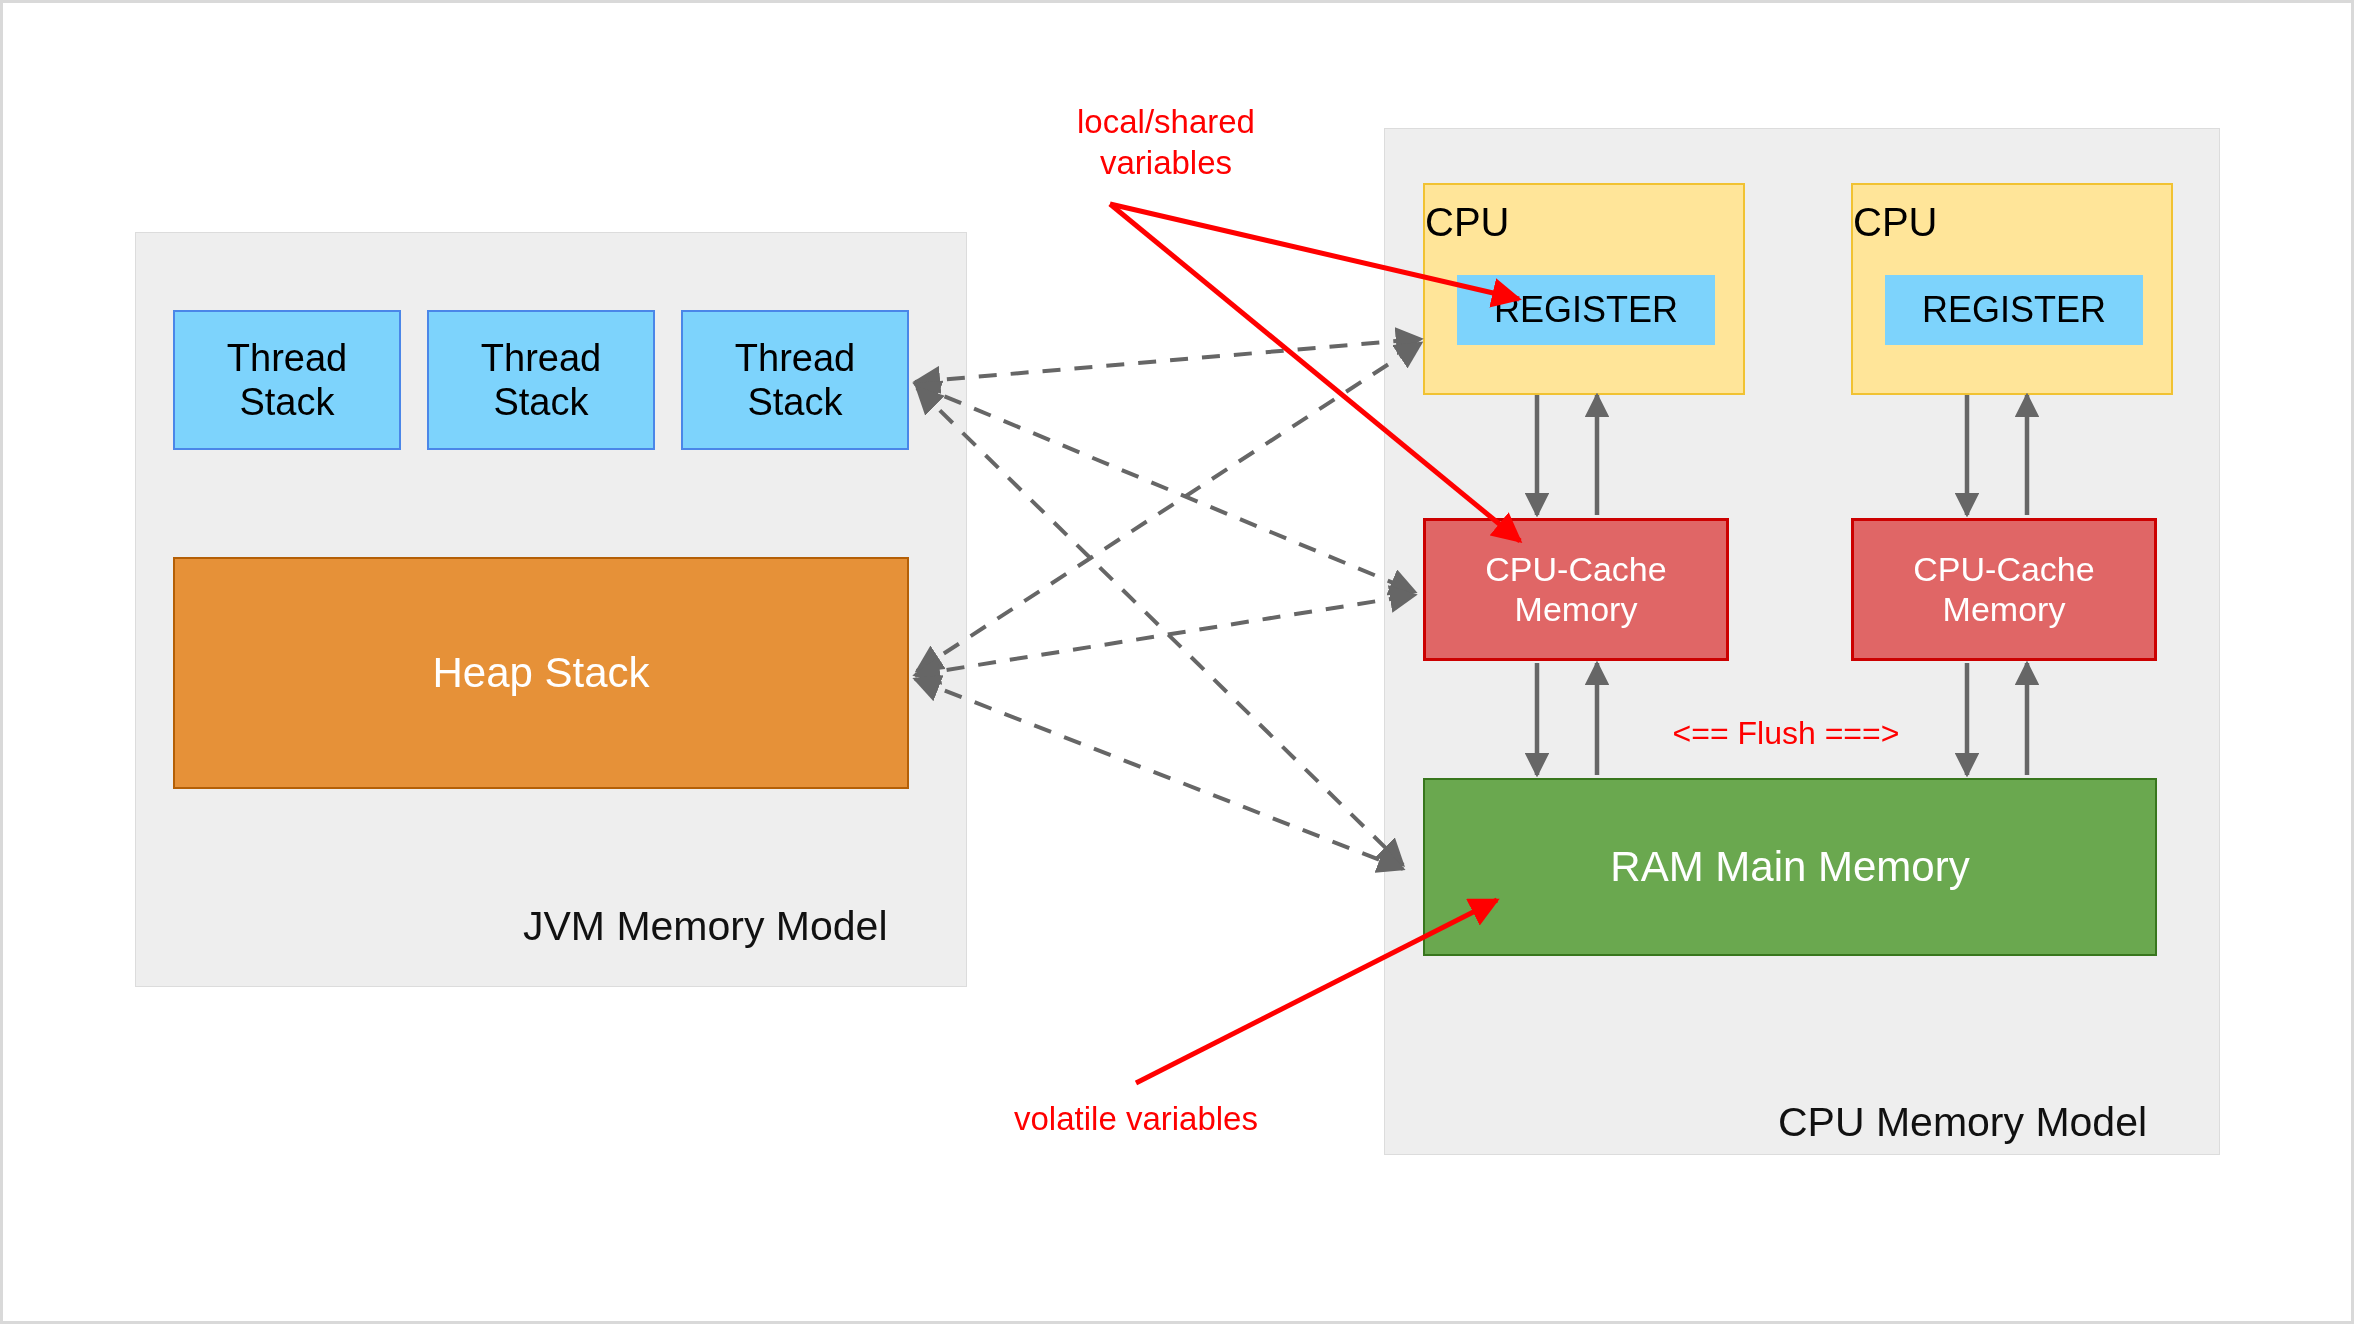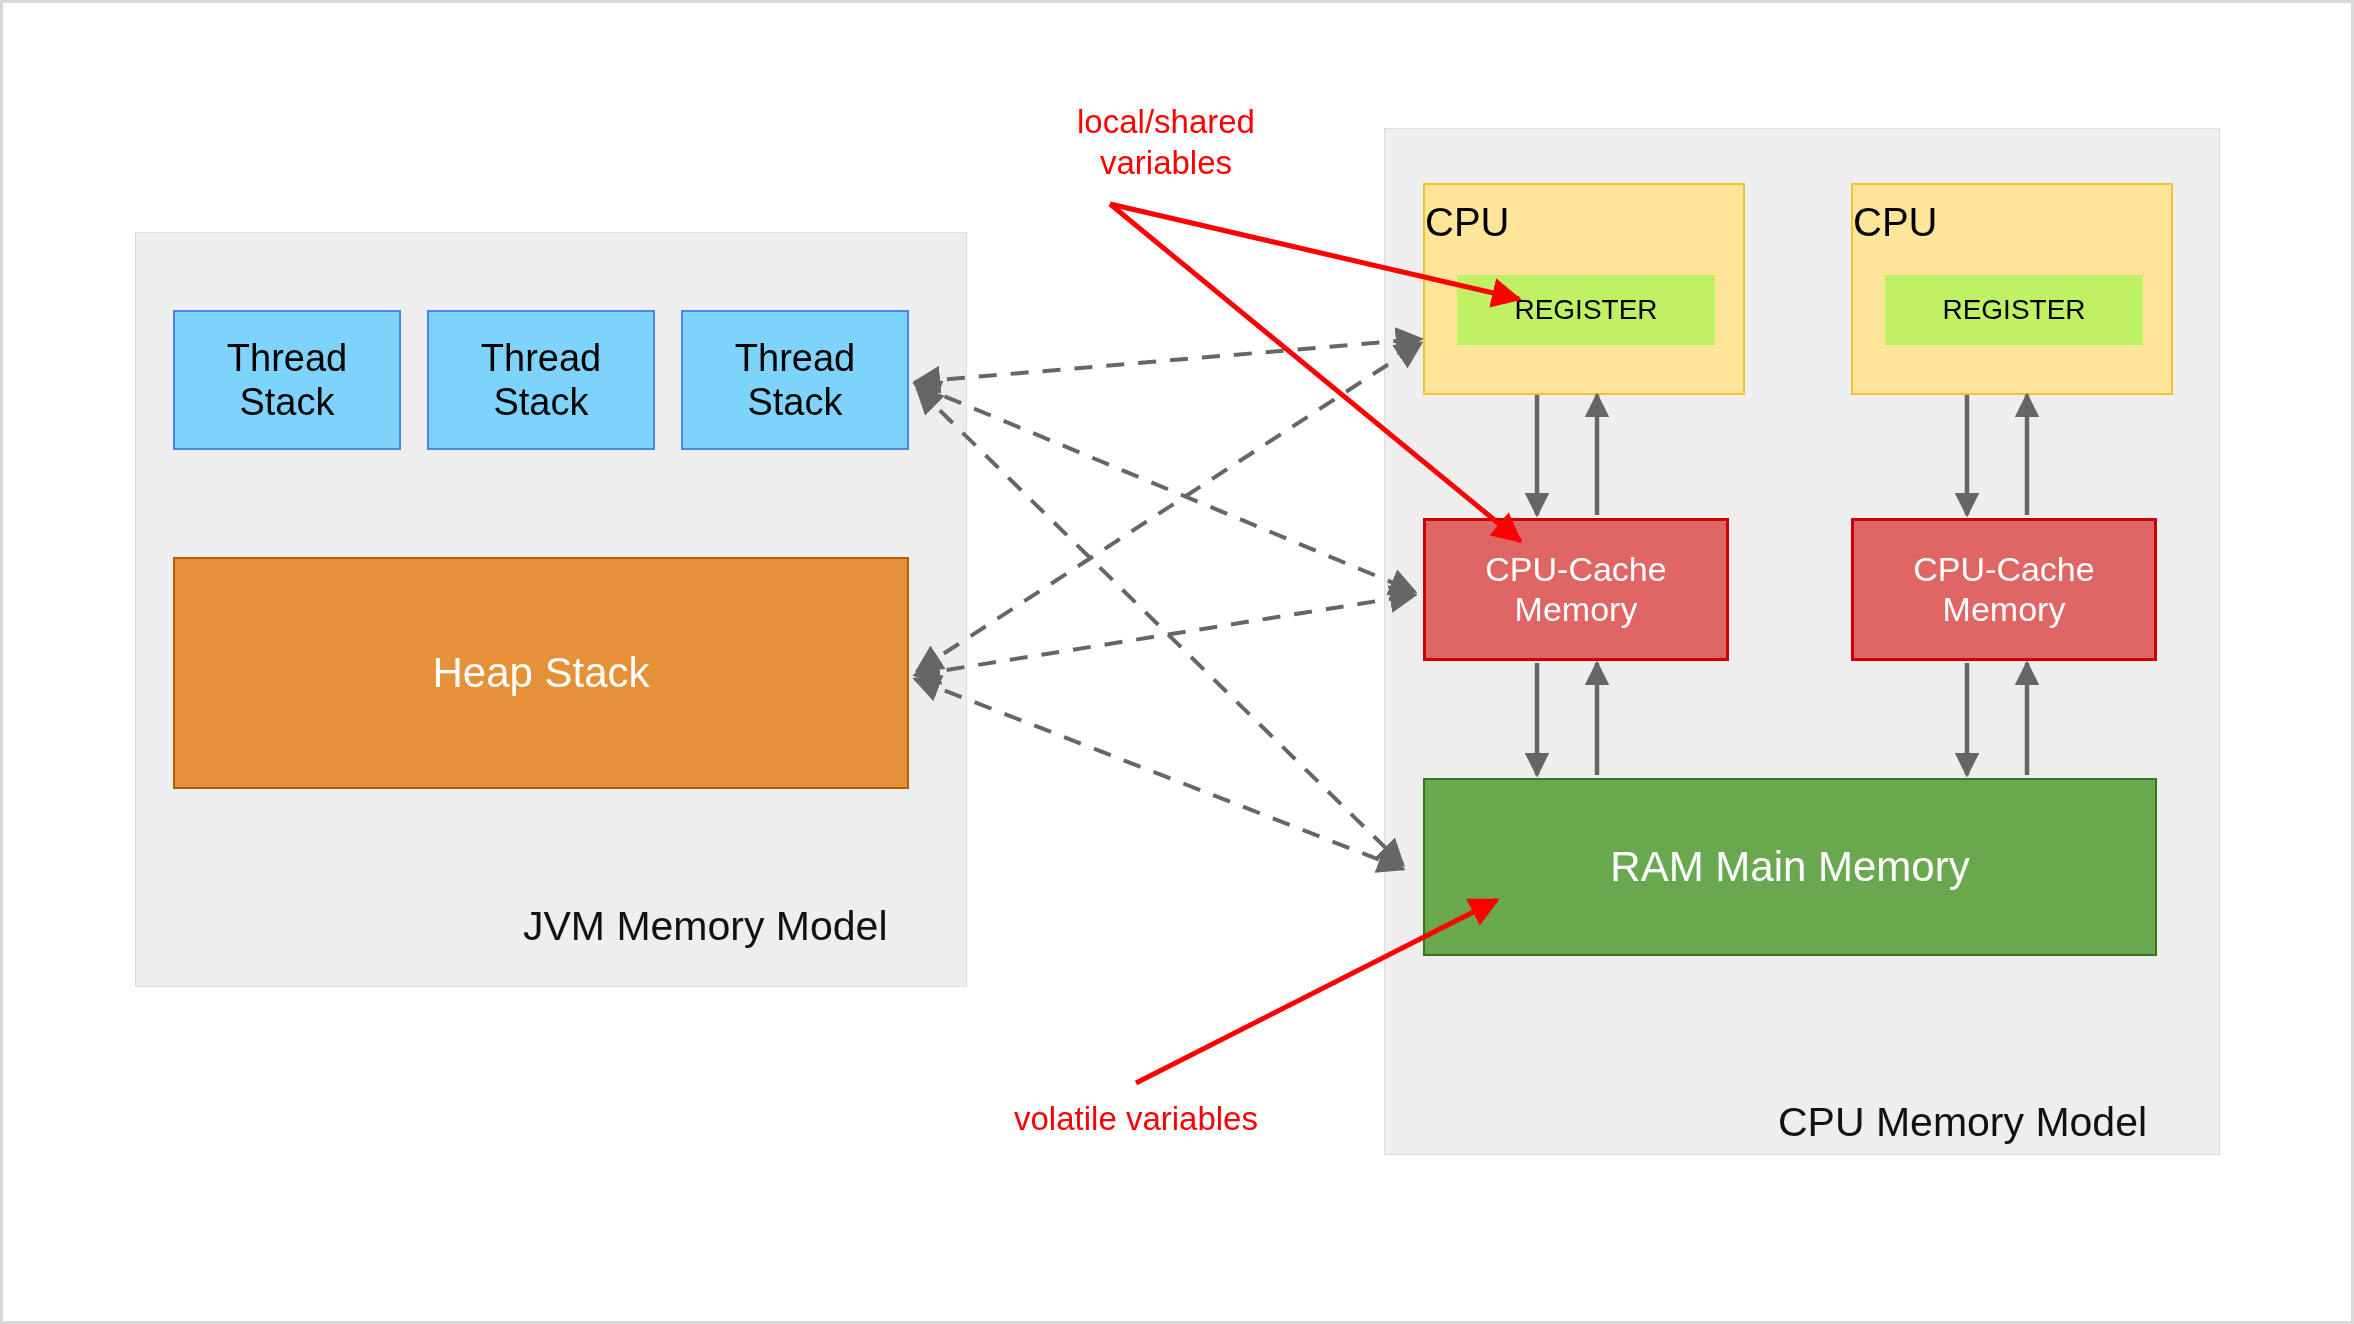--- a/index.html
+++ b/index.html
@@ -95,26 +95,26 @@
     text-align: left;
     color: #000000;
     font-size: 40px;
   }
   .register-box {
     position: absolute;
     left: 32px;
     top: 90px;
     width: 258px;
     height: 70px;
-    background: #bef264;
+    background: #7dd3fc;
     display: flex;
     align-items: center;
     justify-content: center;
     color: #000000;
-    font-size: 28px;
+    font-size: 36px;
   }
 
   .cache-box {
     background: #e06666;
     border: 3px solid #cc0000;
     color: #ffffff;
     font-size: 34px;
     top: 515px;
     width: 306px;
     height: 143px;
@@ -209,20 +209,21 @@
 
   <div class="box" id="ram-box">
     <span>RAM Main Memory</span>
   </div>
 
   <div class="group-title" id="cpu-title">CPU Memory Model</div>
 
   <div class="red-label" id="label-local-shared" style="white-space: pre-line;">local/shared
 variables</div>
   <div class="red-label" id="label-volatile">volatile variables</div>
+  <div class="red-label" id="label-flush">&lt;== Flush ===&gt;</div>
 
   <svg id="connectors" viewBox="0 0 2354 1324">
     <defs>
       <marker id="arrow-gray" viewBox="0 0 10 10" refX="9" refY="5" markerWidth="7" markerHeight="7" orient="auto-start-reverse">
         <path d="M 0 0 L 10 5 L 0 10 z" fill="#666666"></path>
       </marker>
       <marker id="arrow-gray-solid" viewBox="0 0 10 10" refX="9" refY="5" markerWidth="5.5" markerHeight="5.5" orient="auto-start-reverse">
         <path d="M 0 0 L 10 5 L 0 10 z" fill="#666666"></path>
       </marker>
       <marker id="arrow-red" viewBox="0 0 10 10" refX="9" refY="5" markerWidth="6" markerHeight="6" orient="auto-start-reverse">

